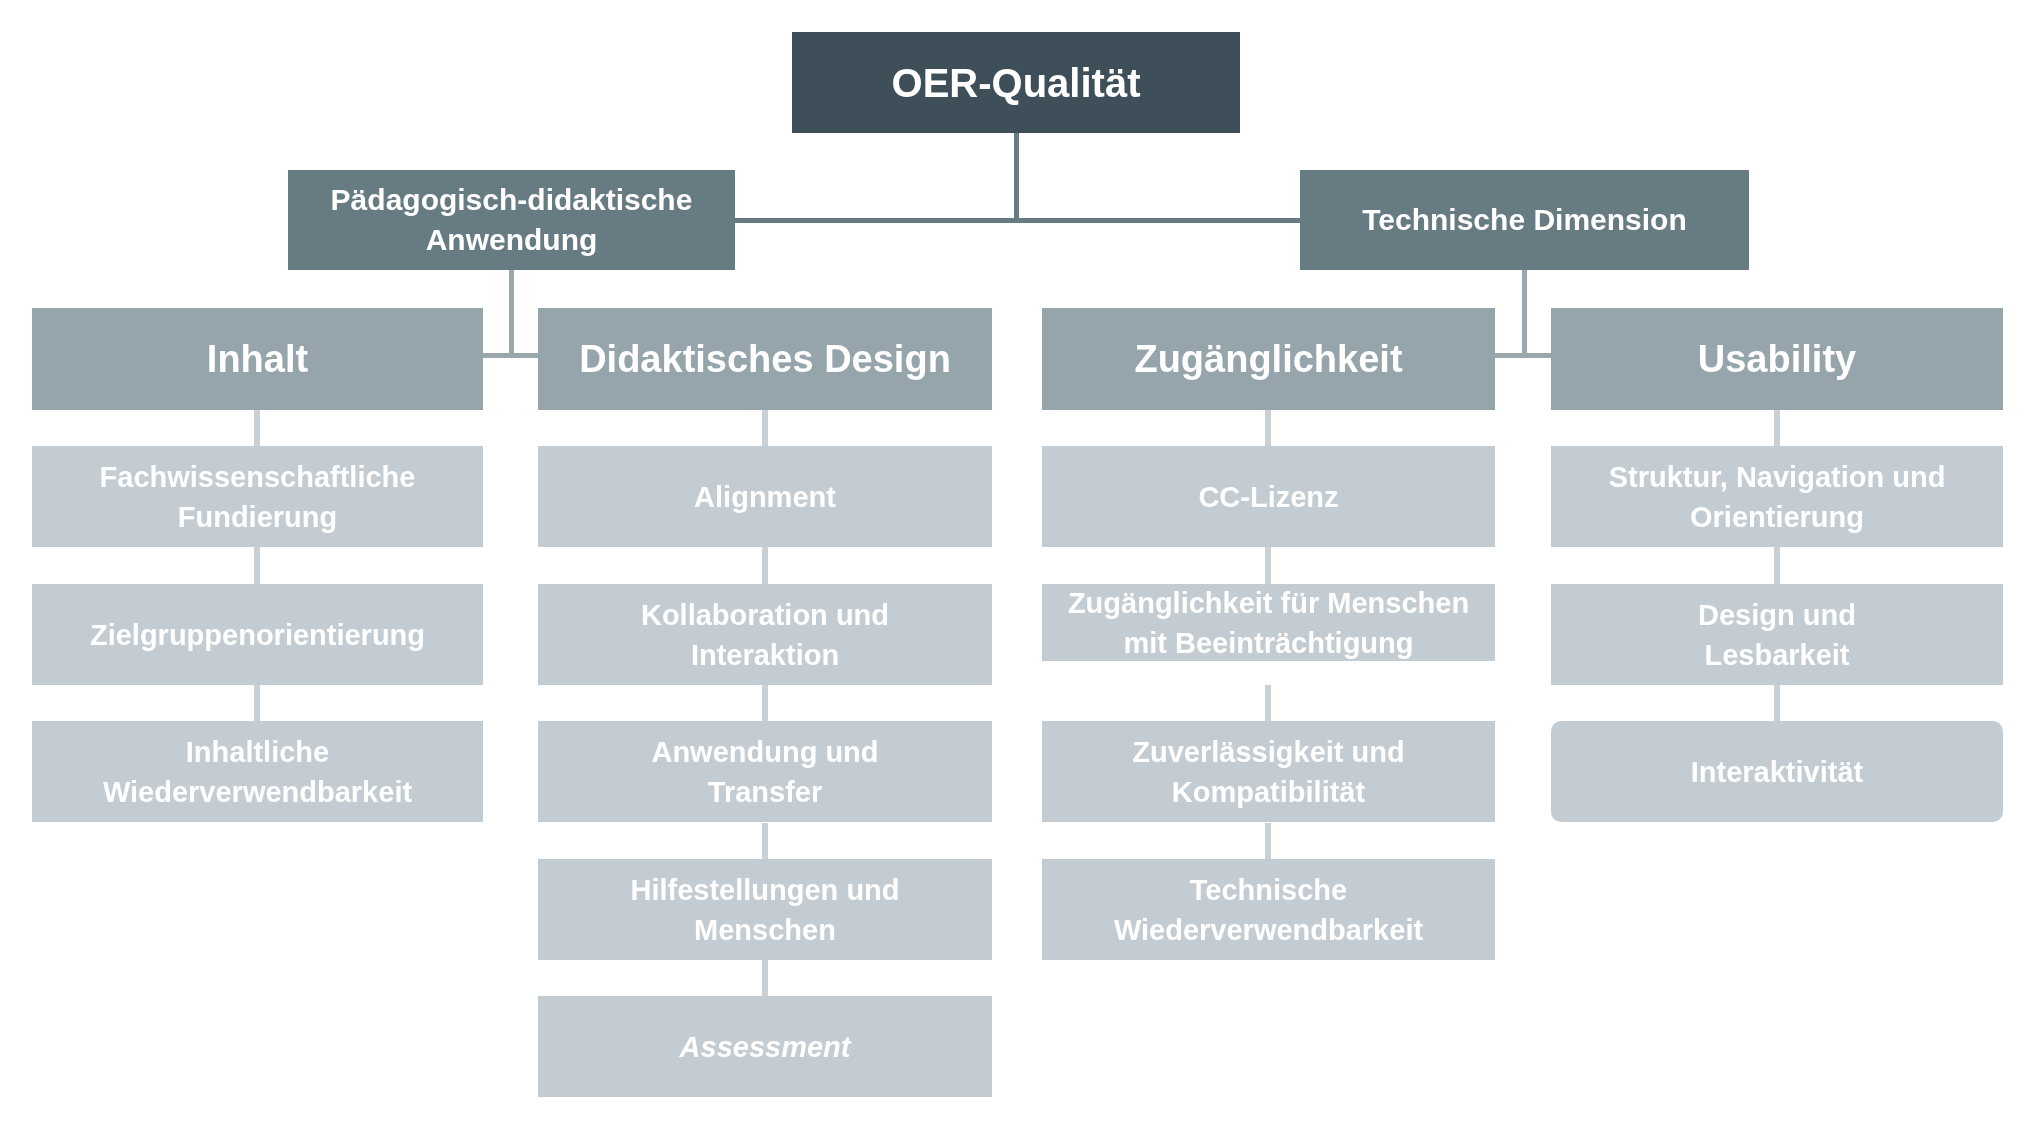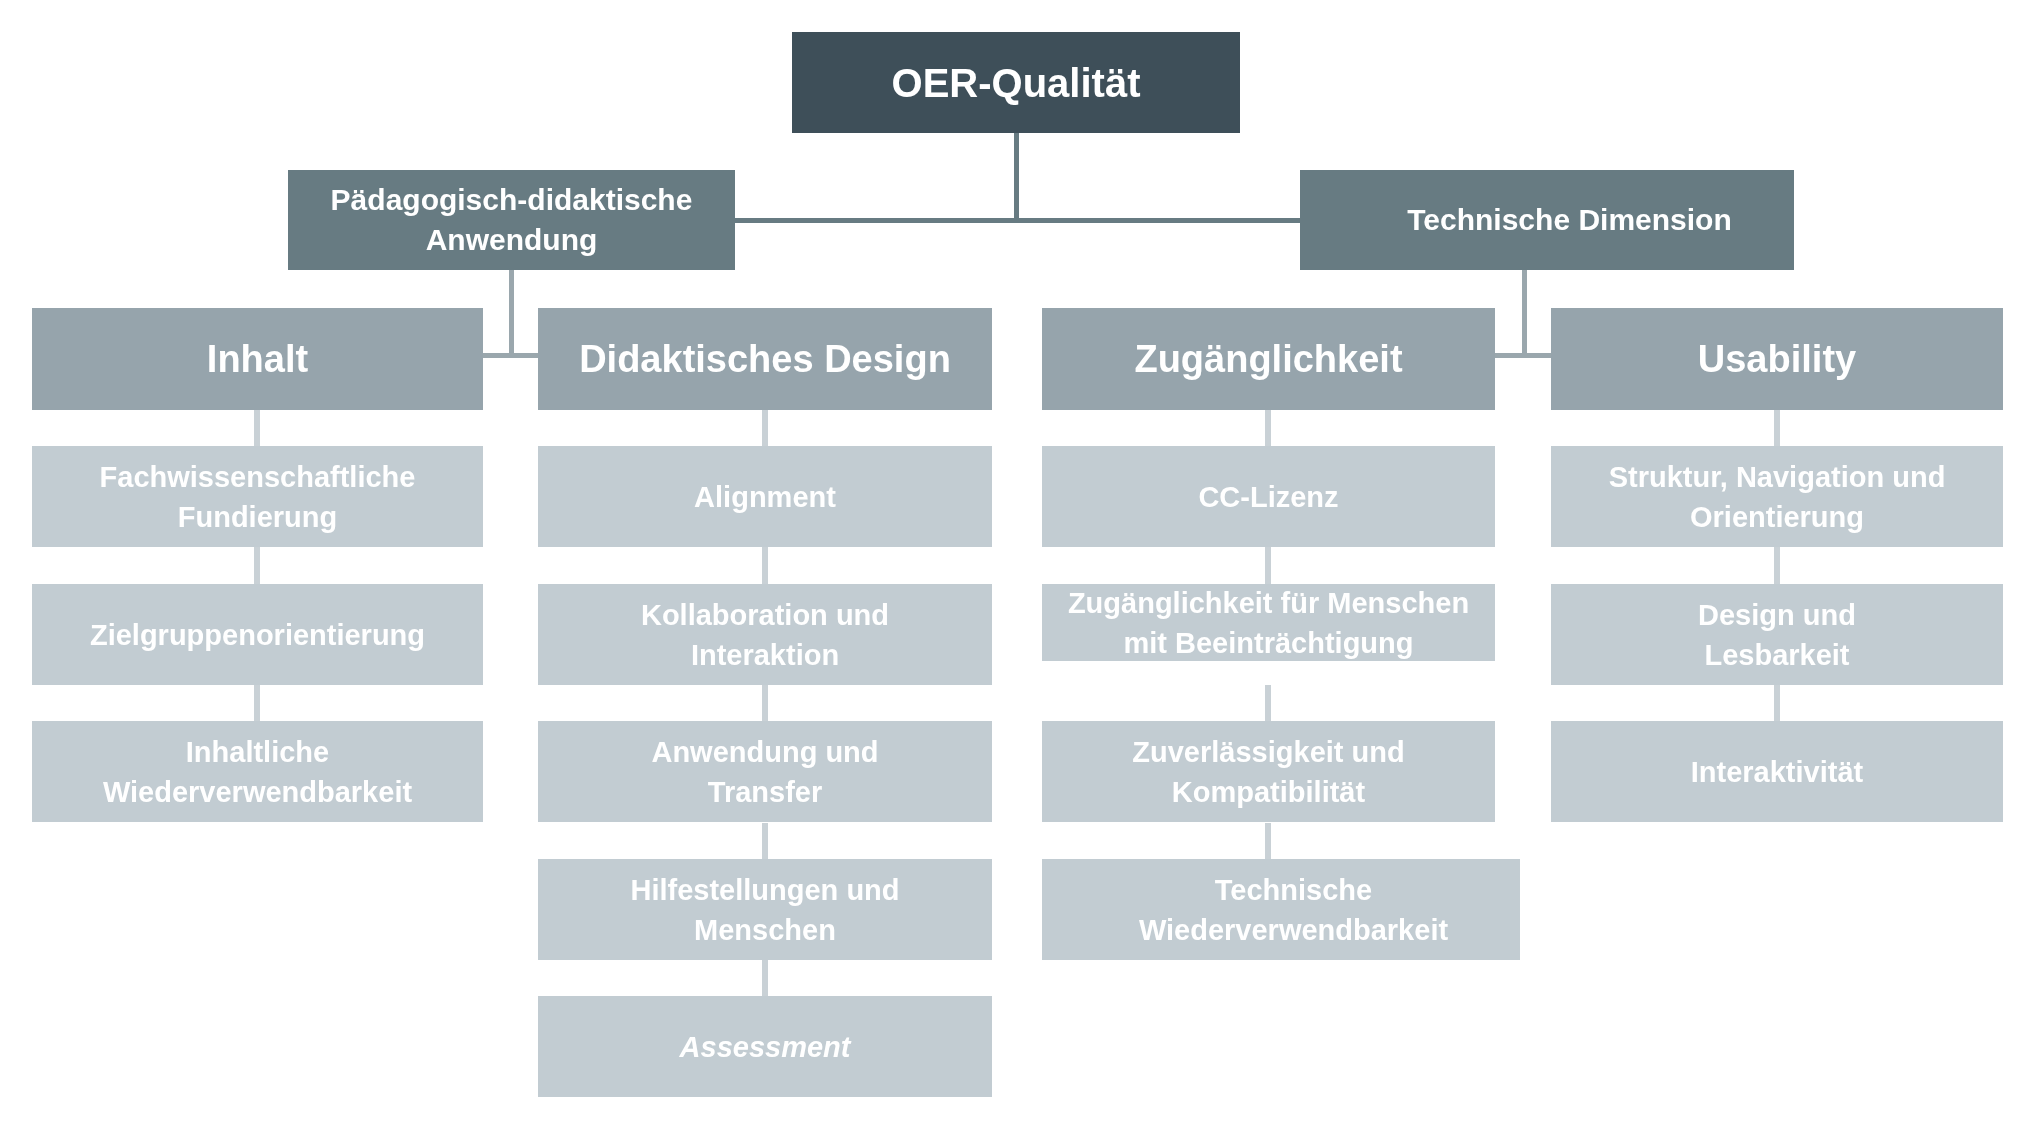--- a/index.html
+++ b/index.html
@@ -32,21 +32,21 @@
 
 <div class="stage">
 
   <div class="bx l1" style="left:792px;top:32px;width:448px;height:101px;">OER-Qualität</div>
 
   <div class="cn c1" style="left:1014px;top:133px;width:5px;height:90px;"></div>
   <div class="cn c1" style="left:735px;top:218px;width:565px;height:5px;"></div>
 
   <div class="bx l2" style="left:288px;top:170px;width:447px;height:100px;">Pädagogisch-didaktische
 Anwendung</div>
-  <div class="bx l2" style="left:1300px;top:170px;width:449px;height:100px;padding-left:45px;">Technische Dimension</div>
+  <div class="bx l2" style="left:1300px;top:170px;width:449px;height:100px;">Technische Dimension</div>
 
   <div class="cn c2" style="left:509px;top:270px;width:5px;height:88px;"></div>
   <div class="cn c2" style="left:483px;top:353px;width:55px;height:5px;"></div>
 
   <div class="cn c2" style="left:1522px;top:270px;width:5px;height:88px;"></div>
   <div class="cn c2" style="left:1495px;top:353px;width:57px;height:5px;"></div>
 
   <div class="bx l3" style="left:32px;top:308px;width:451px;height:102px;">Inhalt</div>
   <div class="bx l3" style="left:538px;top:308px;width:454px;height:102px;">Didaktisches Design</div>
   <div class="bx l3" style="left:1042px;top:308px;width:453px;height:102px;">Zugänglichkeit</div>
@@ -77,25 +77,25 @@
 
   <div class="cn c3" style="left:1265px;top:410px;width:6px;height:36px;"></div>
   <div class="bx l4" style="left:1042px;top:446px;width:453px;height:101px;">CC-Lizenz</div>
   <div class="cn c3" style="left:1265px;top:547px;width:6px;height:37px;"></div>
   <div class="bx l4" style="left:1042px;top:584px;width:453px;height:77px;">Zugänglichkeit für Menschen
 mit Beeinträchtigung</div>
   <div class="cn c3" style="left:1265px;top:685px;width:6px;height:36px;"></div>
   <div class="bx l4" style="left:1042px;top:721px;width:453px;height:101px;">Zuverlässigkeit und
 Kompatibilität</div>
   <div class="cn c3" style="left:1265px;top:823px;width:6px;height:36px;"></div>
-  <div class="bx l4" style="left:1042px;top:859px;width:453px;height:101px;padding-left:25px;">Technische
+  <div class="bx l4" style="left:1042px;top:859px;width:453px;height:101px;">Technische
 Wiederverwendbarkeit</div>
 
   <div class="cn c3" style="left:1774px;top:410px;width:6px;height:36px;"></div>
   <div class="bx l4" style="left:1551px;top:446px;width:452px;height:101px;">Struktur, Navigation und
 Orientierung</div>
   <div class="cn c3" style="left:1774px;top:547px;width:6px;height:37px;"></div>
   <div class="bx l4" style="left:1551px;top:584px;width:452px;height:101px;">Design und
 Lesbarkeit</div>
   <div class="cn c3" style="left:1774px;top:685px;width:6px;height:36px;"></div>
-  <div class="bx l4" style="left:1551px;top:721px;width:452px;height:101px;">Interaktivität</div>
+  <div class="bx l4" style="left:1551px;top:721px;width:452px;height:101px;border-radius:10px;">Interaktivität</div>
 
 </div>
 
 </body></html>

